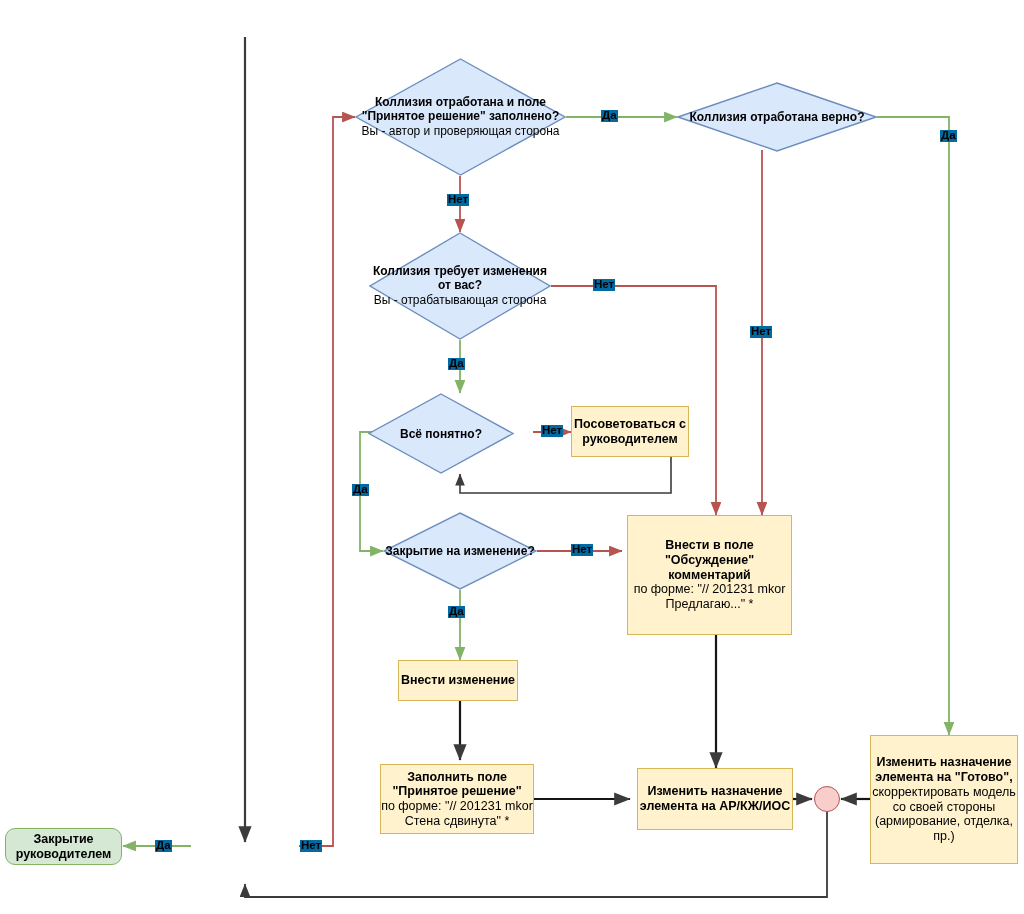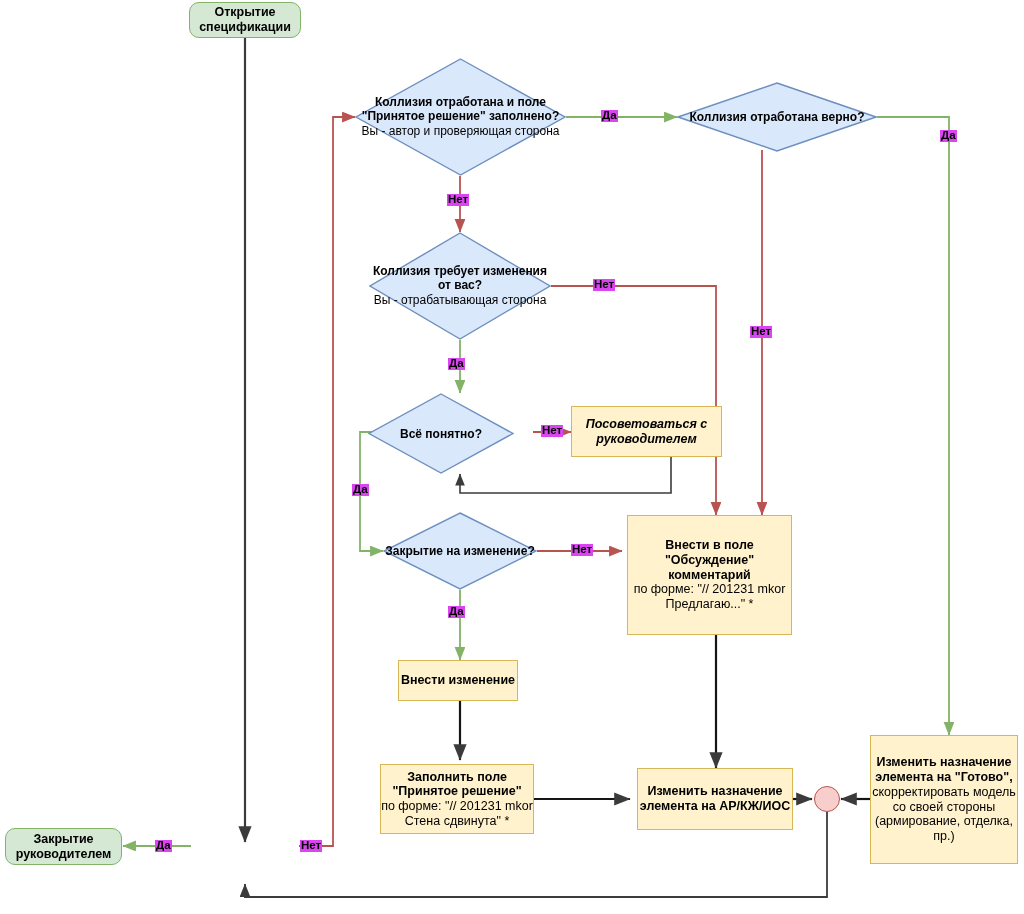--- a/index.html
+++ b/index.html
@@ -75,21 +75,21 @@
     border-radius:50%;
     background:#f8cecc;
     border:1.5px solid #b85450;
     box-sizing:border-box;
   }
   .elabel{
     position:absolute;
     font-size:11.5px;
     font-weight:bold;
     color:#000;
-    background:#d946ef;
+    background:#0369a1;
     padding:0 1px;
     white-space:nowrap;
     line-height:1;
   }
   .inner{width:100%;}
 </style>
 </head>
 <body>
 
 <div id="canvas">
@@ -141,23 +141,20 @@
 
     <path d="M716,635 L716,768" fill="none" stroke="#151515" stroke-width="2.2" marker-end="url(#arrBlack)"></path>
 
     <path d="M793,799 L812,799" fill="none" stroke="#151515" stroke-width="2.2" marker-end="url(#arrBlack)"></path>
 
     <path d="M870,799 L841,799" fill="none" stroke="#151515" stroke-width="2.2" marker-end="url(#arrBlack)"></path>
 
     <path d="M827,812 L827,897 L245,897 L245,884" fill="none" stroke="#3b3b3b" stroke-width="1.8" marker-end="url(#arrBlack)"></path>
   </svg>
 
-  <div class="node term" style="left:189px;top:2px;width:112px;height:36px;">
-    <span class="inner">Открытие спецификации</span>
-  </div>
 
   <div class="dec" style="left:355px;top:58px;width:211px;height:118px;">
     <svg class="shape" viewBox="0 0 211 118" preserveAspectRatio="none">
       <polygon points="105.5,1 210,59 105.5,117 1,59" fill="#dae8fc" stroke="#6c8ebf" stroke-width="1.4"></polygon>
     </svg>
     <div class="lbl">
       <span class="t">Коллизия отработана и поле "Принятое решение" заполнено?</span><br>
       <span class="s">Вы - автор и проверяющая сторона</span>
     </div>
   </div>
@@ -193,21 +190,21 @@
   <div class="dec" style="left:383px;top:512px;width:154px;height:78px;">
     <svg class="shape" viewBox="0 0 154 78" preserveAspectRatio="none">
       <polygon points="77,1 153,39 77,77 1,39" fill="#dae8fc" stroke="#6c8ebf" stroke-width="1.4"></polygon>
     </svg>
     <div class="lbl">
       <span class="t">Закрытие на изменение?</span>
     </div>
   </div>
 
 
-  <div class="node proc" style="left:571px;top:406px;width:151px;height:51px;font-style:italic;">
+  <div class="node proc" style="left:571px;top:406px;width:118px;height:51px;">
     <span class="inner t">Посоветоваться с руководителем</span>
   </div>
 
   <div class="node proc" style="left:627px;top:515px;width:165px;height:120px;flex-direction:column;">
     <span class="t">Внести в поле "Обсуждение" комментарий</span>
     <span class="s">по форме: "// 201231 mkor Предлагаю..." *</span>
   </div>
 
   <div class="node proc" style="left:398px;top:660px;width:120px;height:41px;">
     <span class="inner t">Внести изменение</span>

